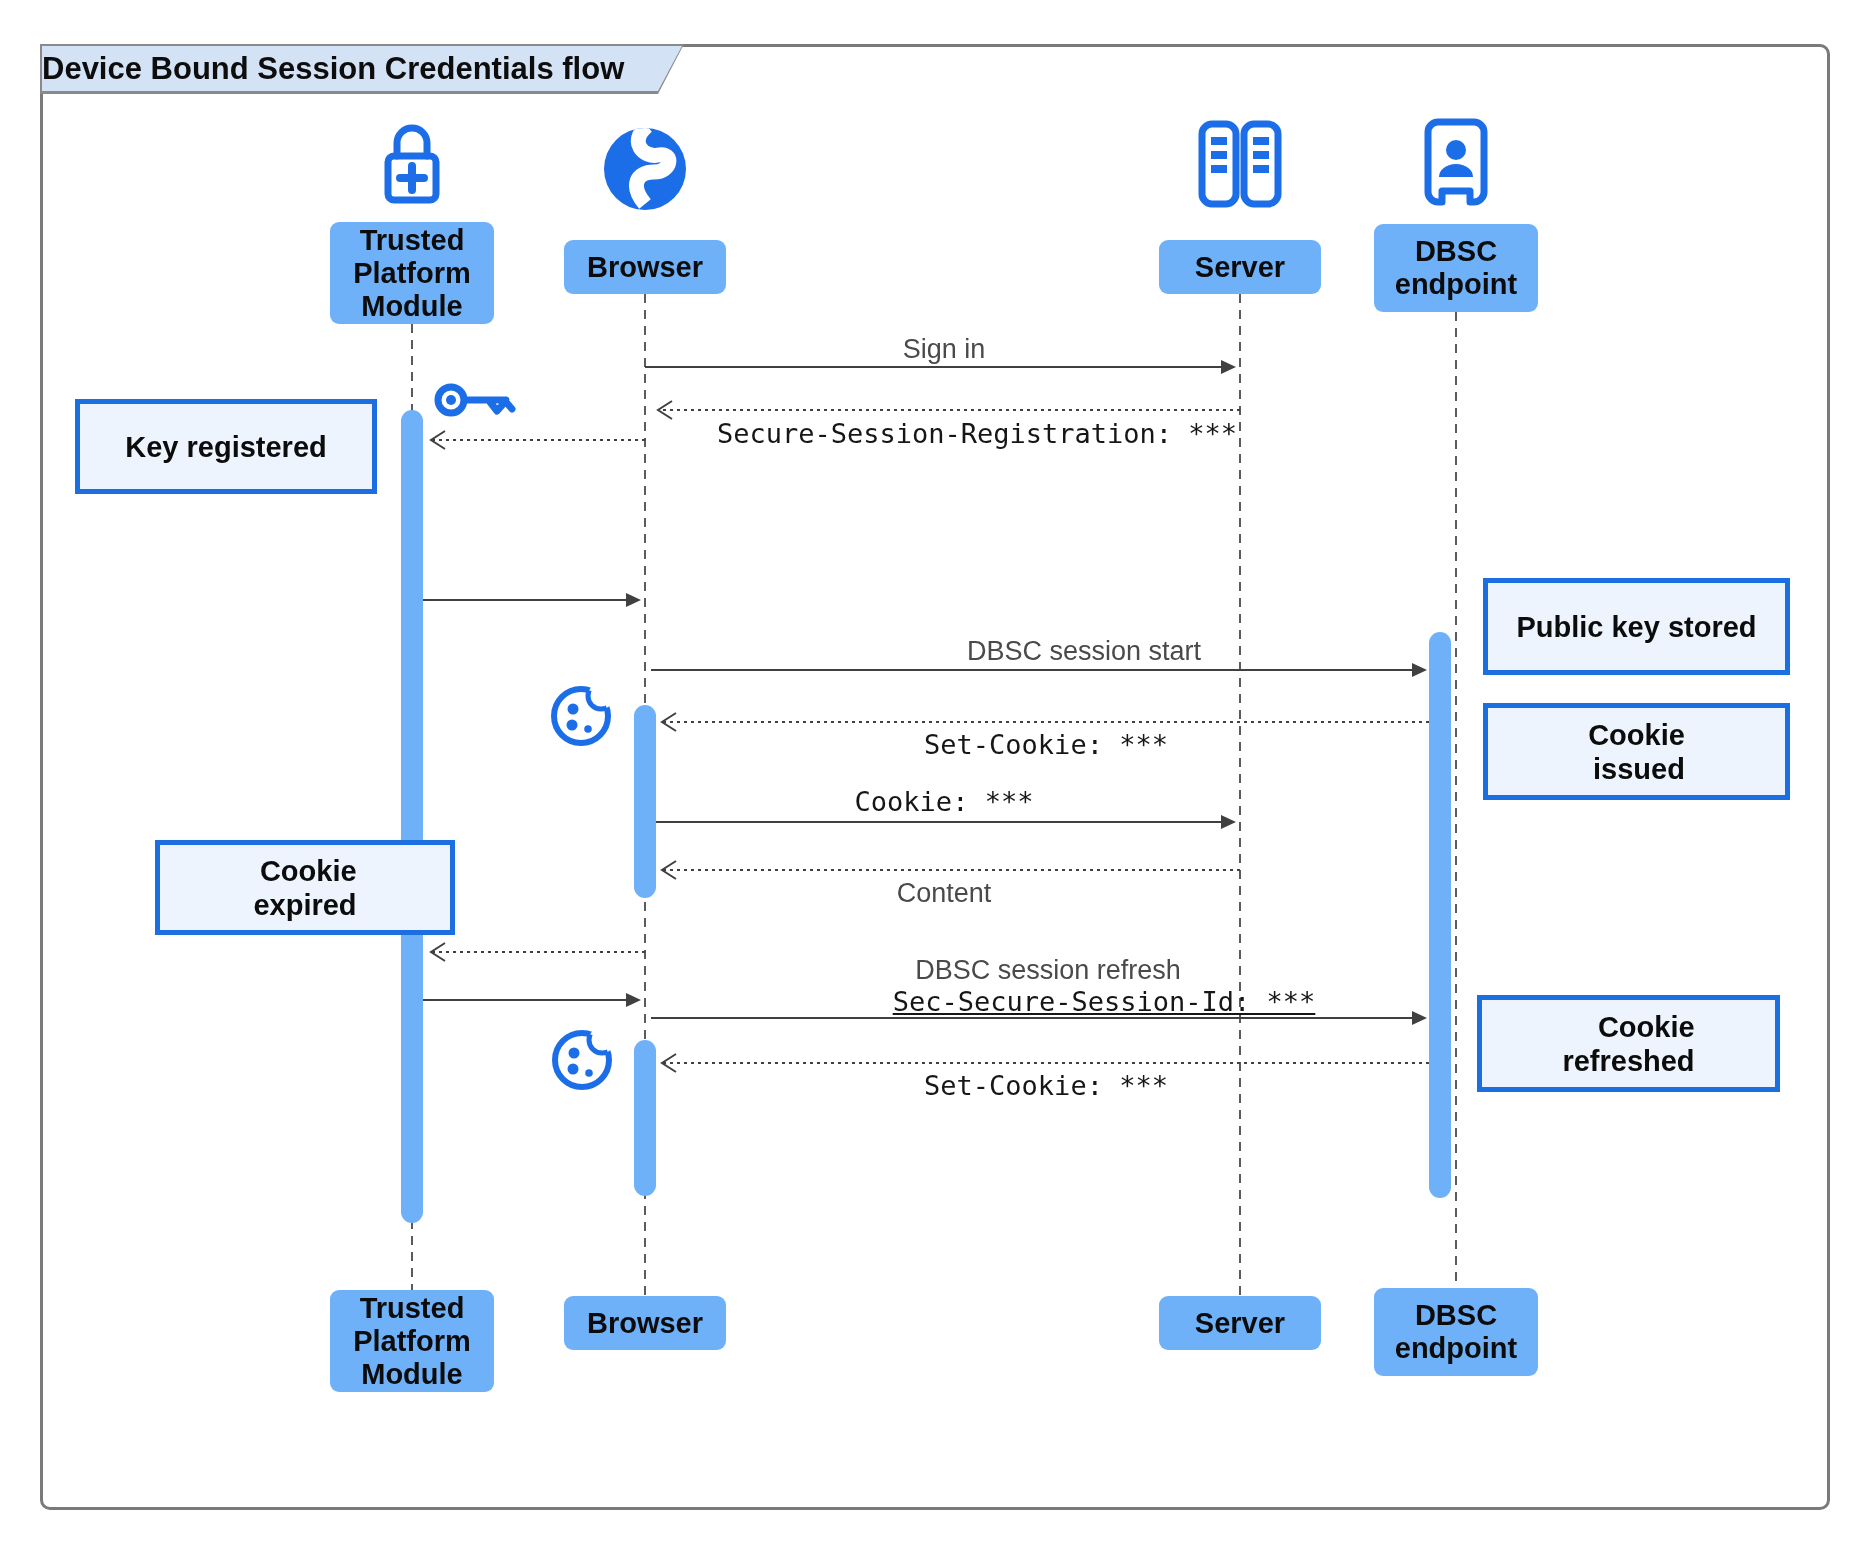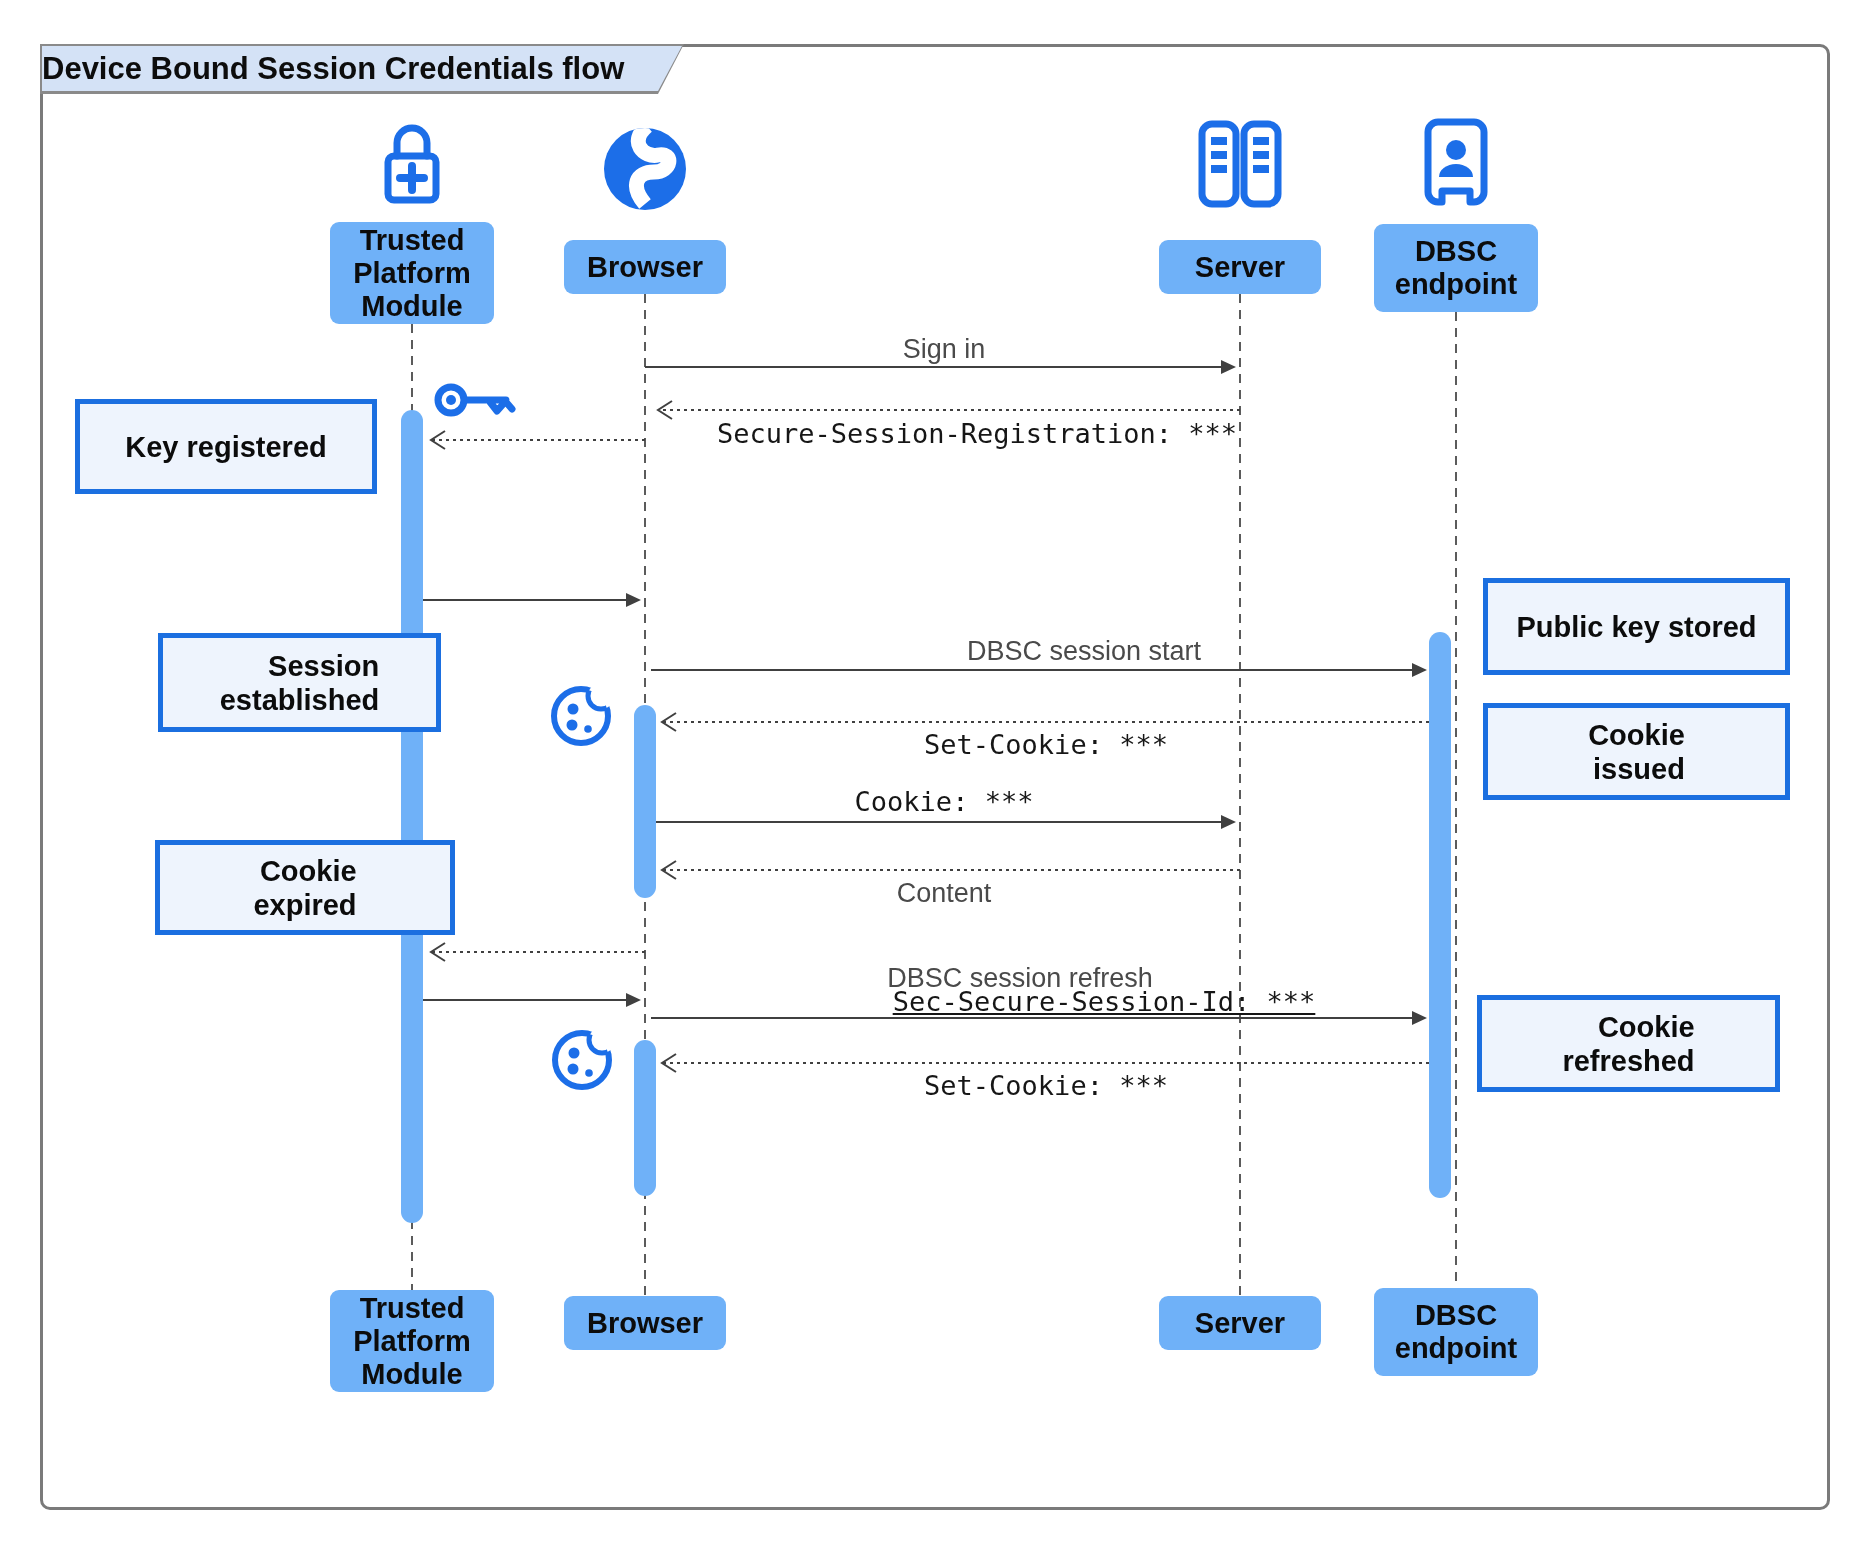--- a/index.html
+++ b/index.html
@@ -174,33 +174,31 @@
   <div class="actor-label" style="left:564px;top:240px;width:162px;height:54px;">Browser</div>
   <div class="actor-label" style="left:1159px;top:240px;width:162px;height:54px;">Server</div>
   <div class="actor-label" style="left:1374px;top:224px;width:164px;height:88px;">DBSC endpoint</div>
 
   <div class="actor-label" style="left:330px;top:1290px;width:164px;height:102px;">Trusted Platform Module</div>
   <div class="actor-label" style="left:564px;top:1296px;width:162px;height:54px;">Browser</div>
   <div class="actor-label" style="left:1159px;top:1296px;width:162px;height:54px;">Server</div>
   <div class="actor-label" style="left:1374px;top:1288px;width:164px;height:88px;">DBSC endpoint</div>
 
   <div class="note" style="left:75px;top:399px;width:302px;height:95px;">Key registered</div>
-  <div class="note" style="left:158px;top:633px;width:283px;height:99px;">Session
-established</div>
   <div class="note" style="left:155px;top:840px;width:300px;height:95px;">Cookie
 expired</div>
   <div class="note" style="left:1483px;top:578px;width:307px;height:97px;">Public key stored</div>
   <div class="note" style="left:1483px;top:703px;width:307px;height:97px;">Cookie
 issued</div>
   <div class="note" style="left:1477px;top:995px;width:303px;height:97px;">Cookie
 refreshed</div>
 
   <div class="msg" style="left:944px;top:334px;">Sign in</div>
   <div class="msg mono" style="left:944px;top:418px;margin-left:33px;">Secure-Session-Registration: ***</div>
   <div class="msg" style="left:1048px;top:636px;margin-left:36px;">DBSC session start</div>
   <div class="msg mono" style="left:1046px;top:729px;">Set-Cookie: ***</div>
   <div class="msg mono" style="left:944px;top:786px;">Cookie: ***</div>
   <div class="msg" style="left:944px;top:878px;">Content</div>
-  <div class="msg" style="left:1020px;top:955px;margin-top:8px;">DBSC session refresh</div>
+  <div class="msg" style="left:1048px;top:955px;">DBSC session refresh</div>
   <div class="msg mono" style="left:1104px;top:986px;text-decoration:underline;">Sec-Secure-Session-Id: ***</div>
   <div class="msg mono" style="left:1046px;top:1070px;">Set-Cookie: ***</div>
 
 </div>
 
 </body></html>

